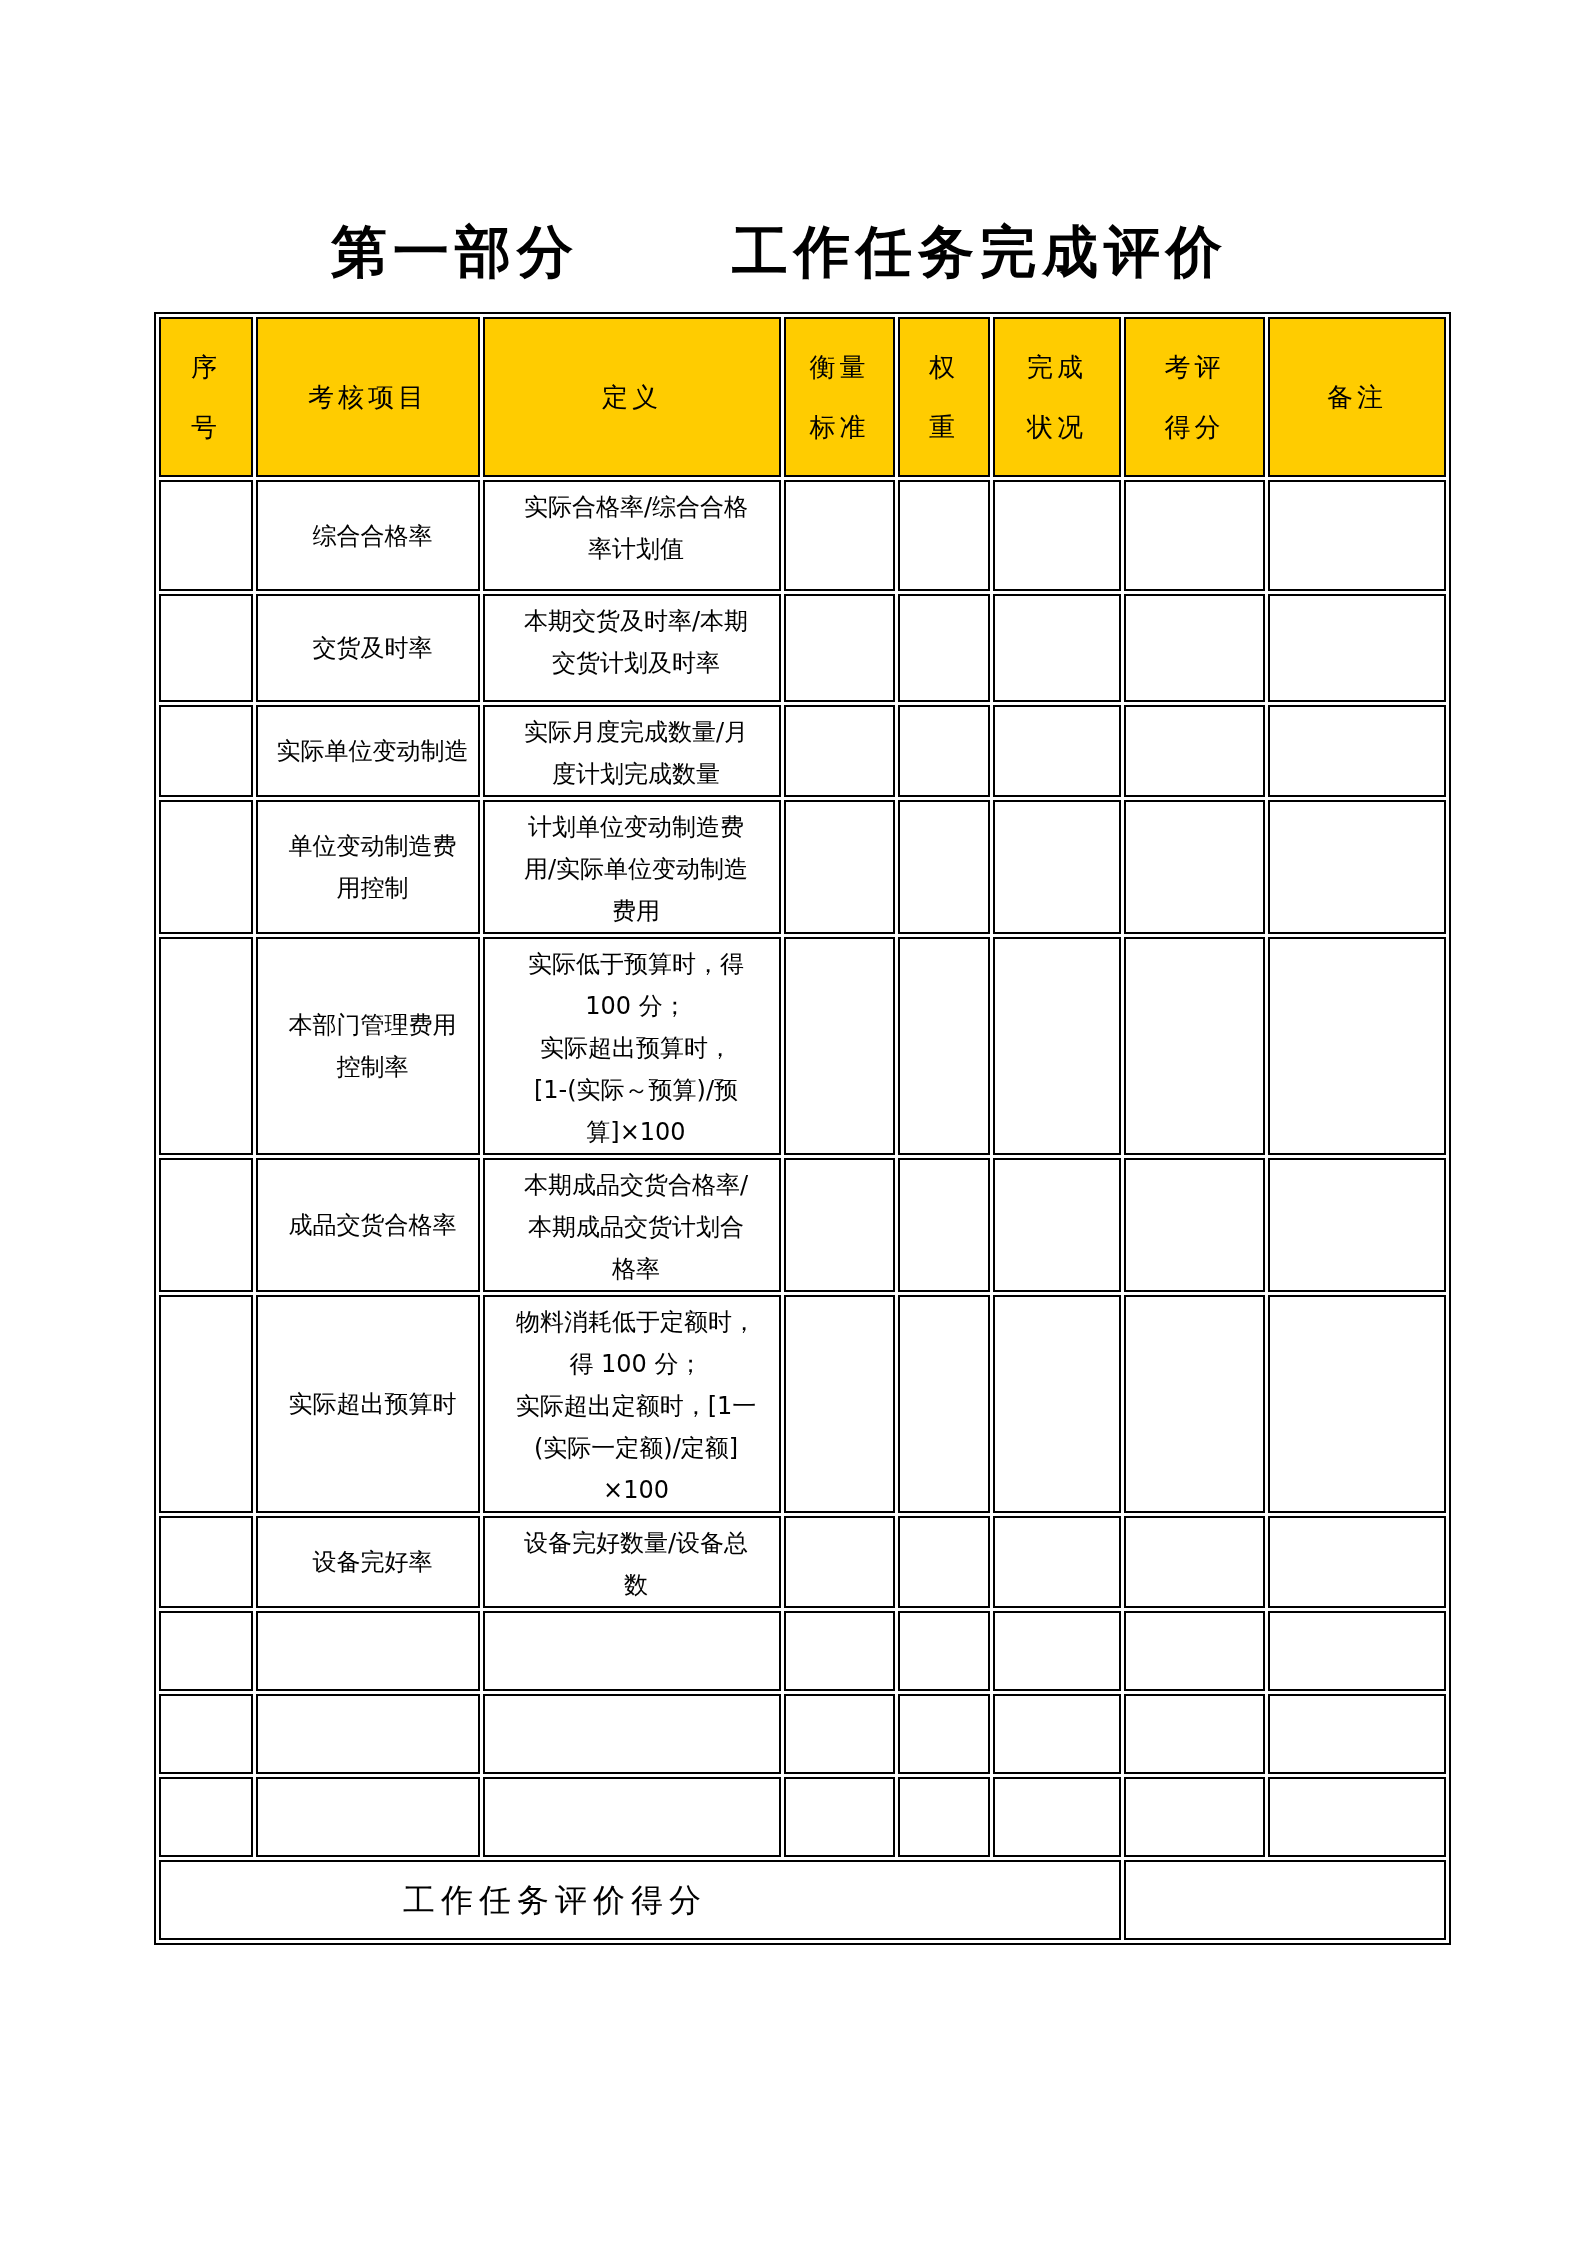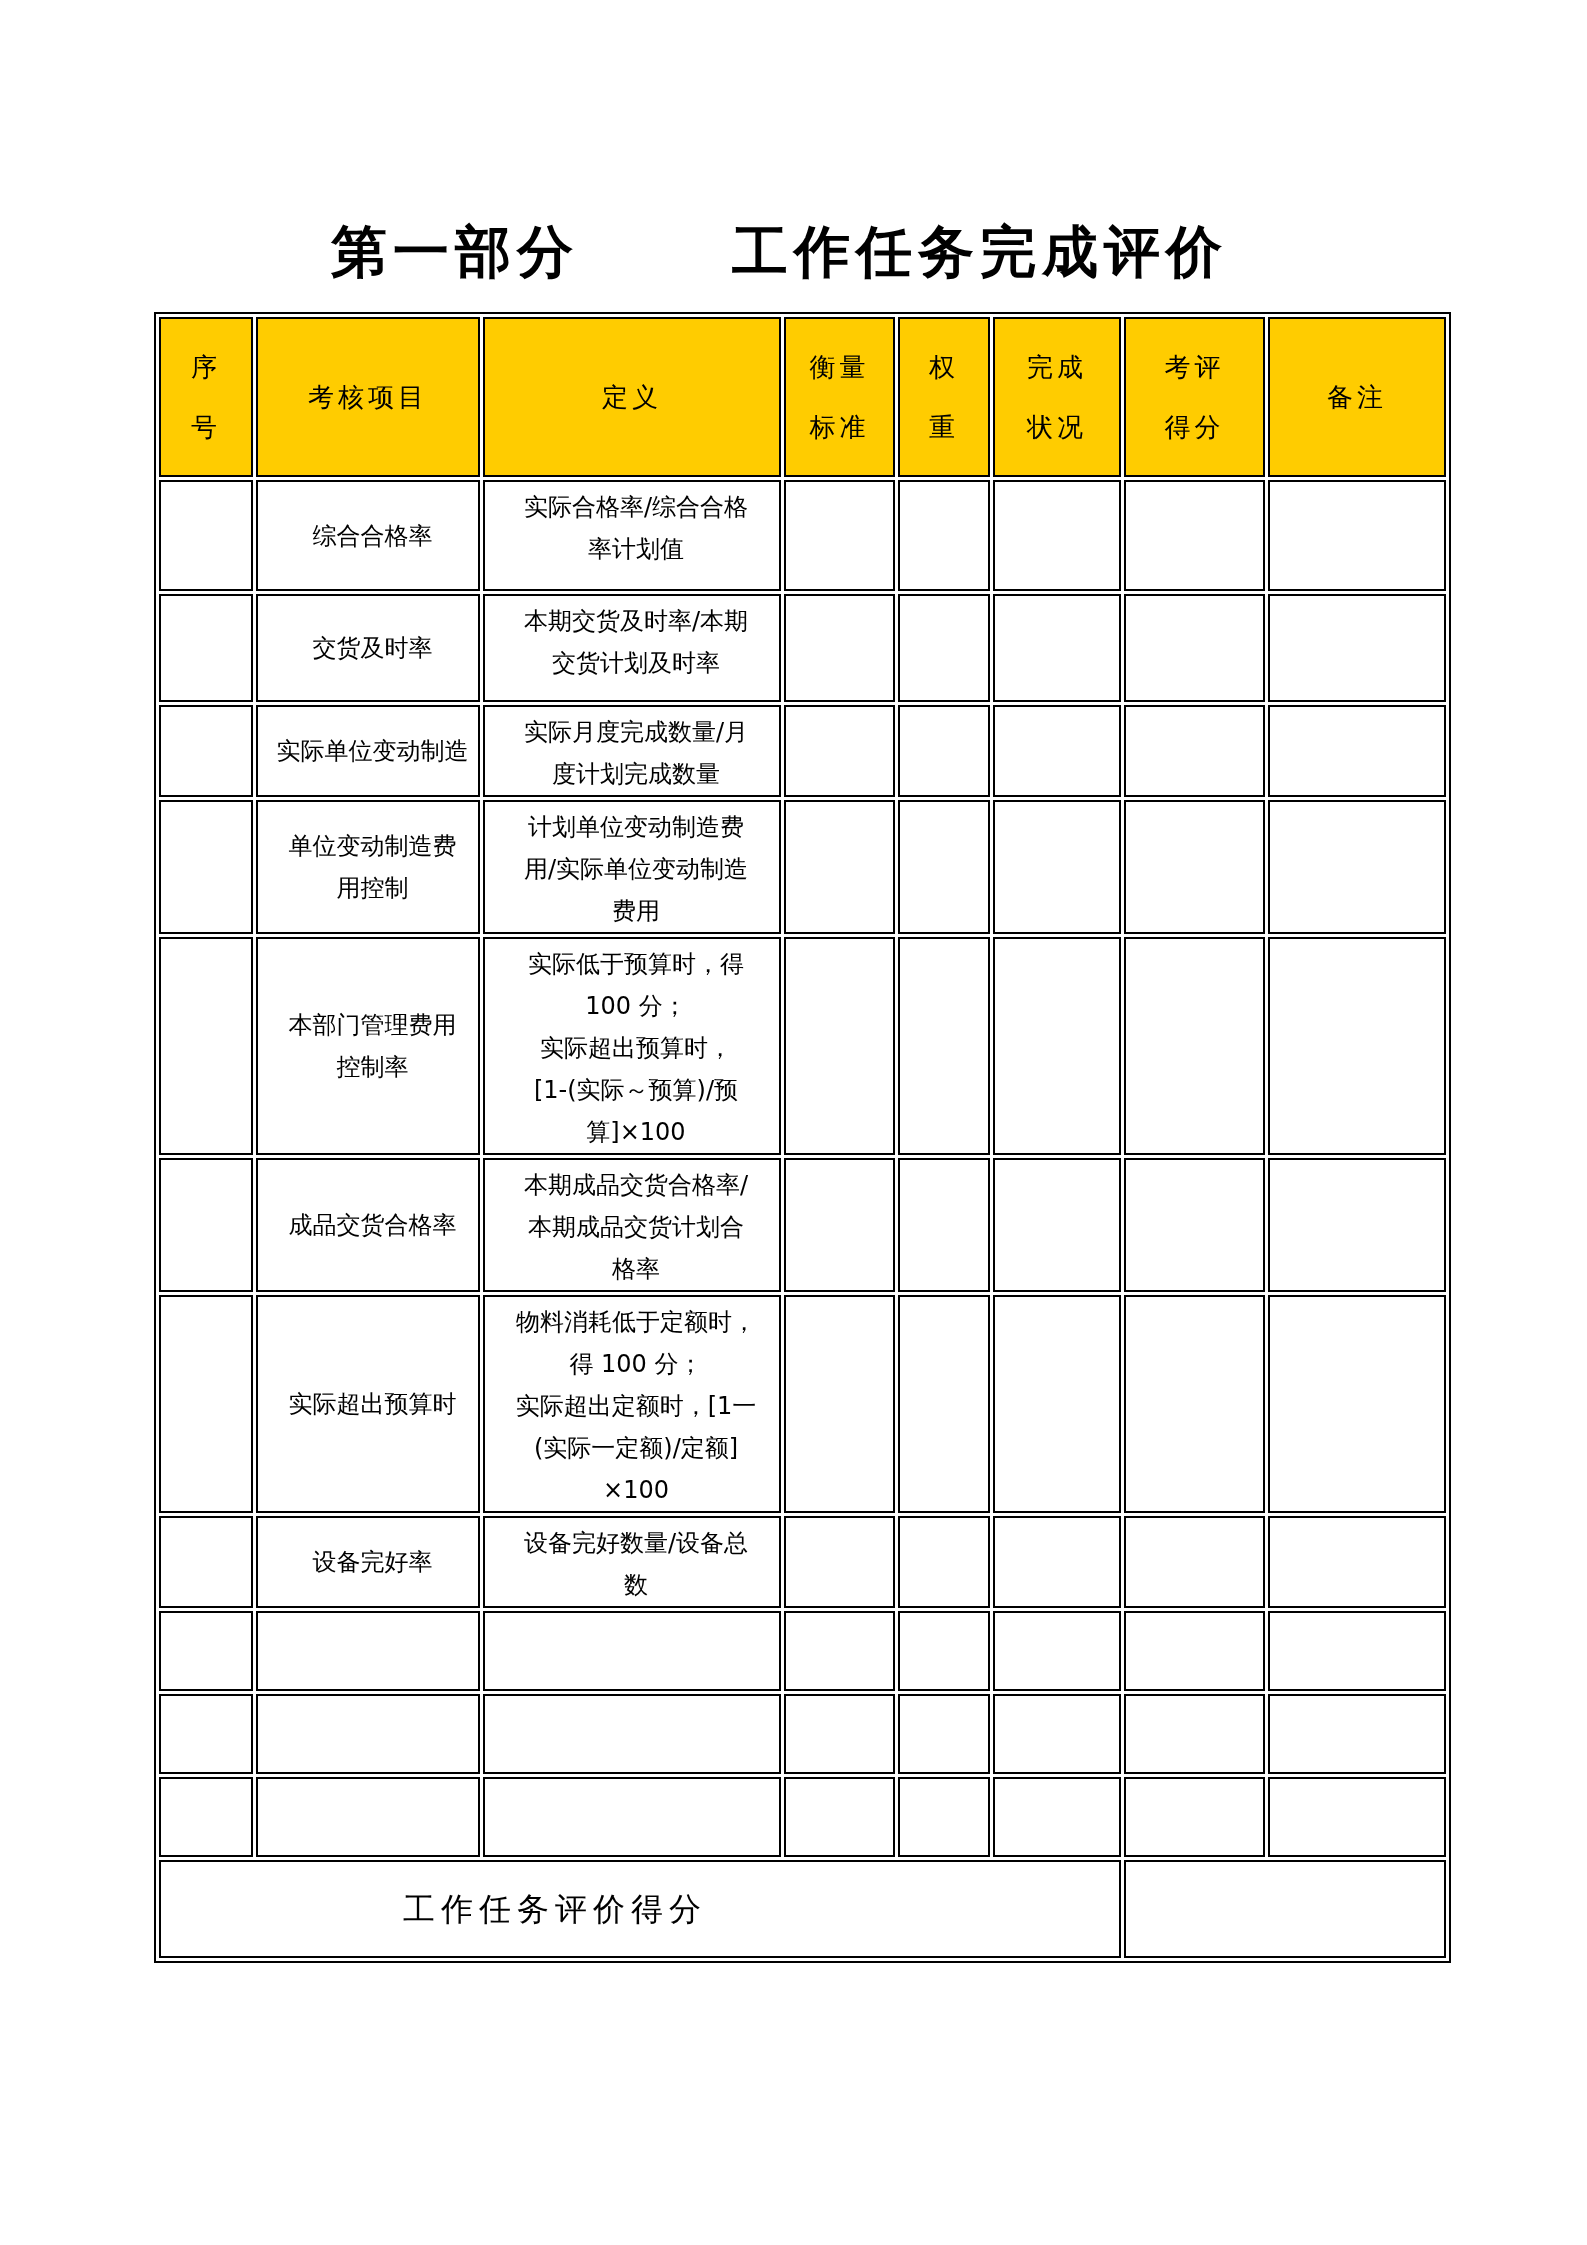--- a/index.html
+++ b/index.html
@@ -242,18 +242,18 @@
       <td></td>
       <td class="item"></td>
       <td class="def"></td>
       <td></td>
       <td></td>
       <td></td>
       <td></td>
       <td></td>
     </tr>
 
-    <tr style="height:98px">
+    <tr style="height:80px">
       <td class="footer-label" colspan="6">工作任务评价得分</td>
       <td colspan="2"></td>
     </tr>
   </tbody>
 </table>
 
 </body></html>

